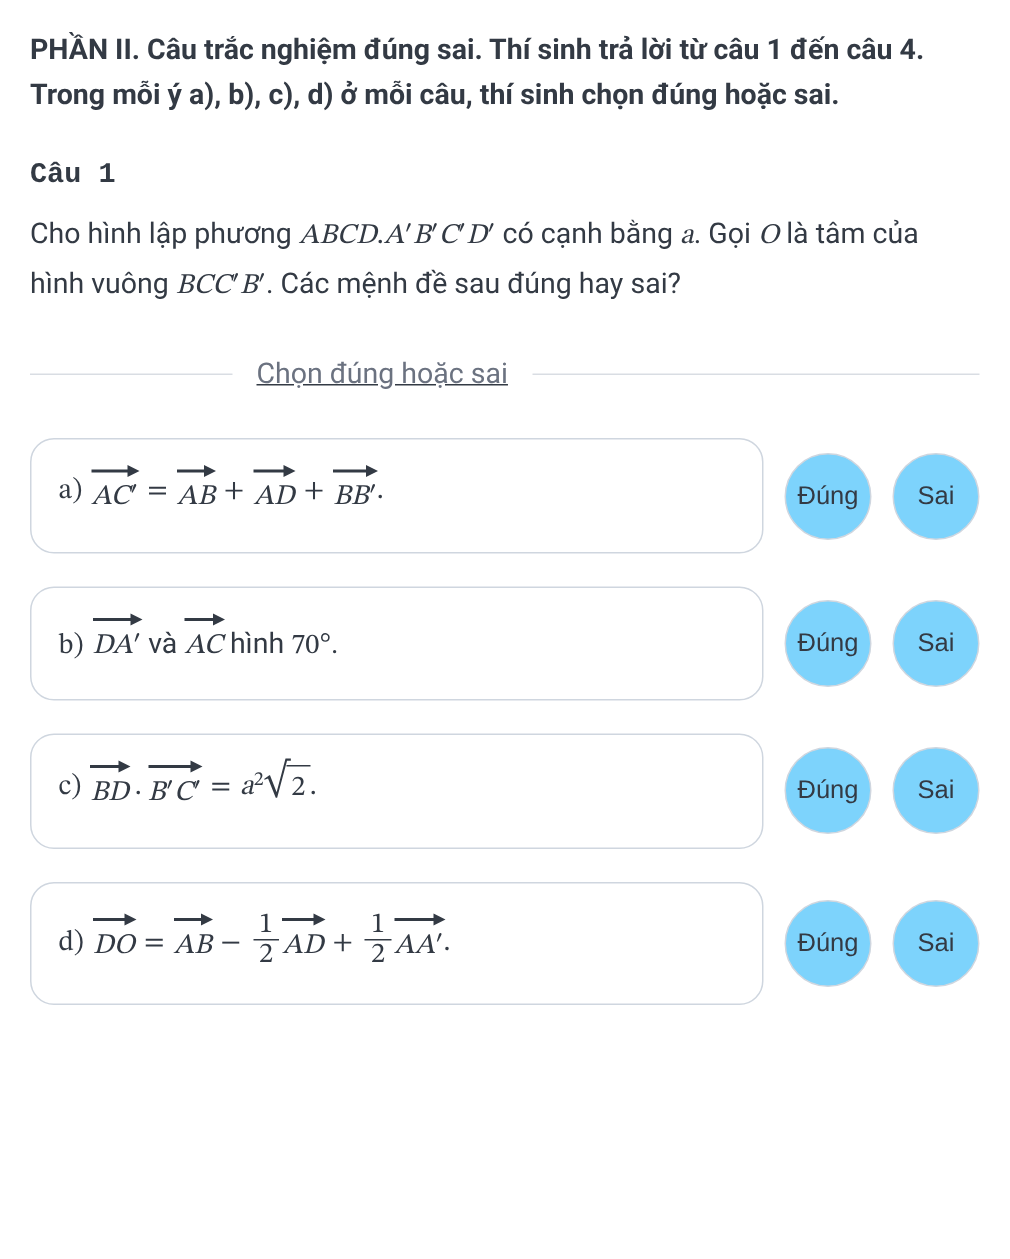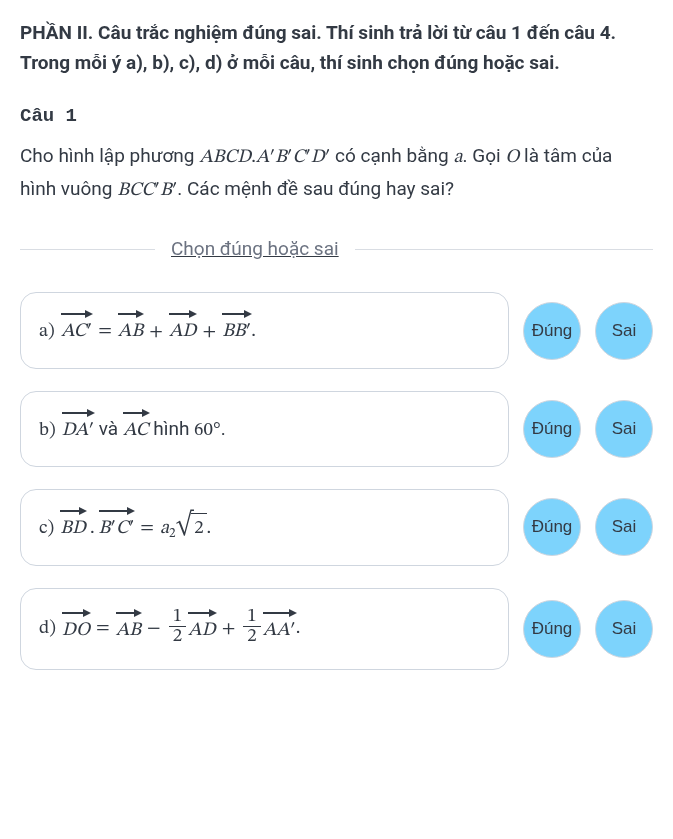--- a/index.html
+++ b/index.html
@@ -66,21 +66,21 @@
     background: #7dd3fc;
     display: flex;
     align-items: center;
     justify-content: center;
     font-size: 17px;
     color: #333a44;
     cursor: pointer;
     flex: 0 0 auto;
   }
   
-  .math { font-family: "Cambria Math", "STIX Two Math", "Times New Roman", serif; font-style: italic; display: inline-flex; align-items: flex-end; }
+  .math { font-family: "Cambria Math", "STIX Two Math", "Times New Roman", serif; font-style: italic; display: inline-flex; }
   .up { font-style: normal; }
   .vec {
     position: relative;
     display: inline-block;
     padding-top: 4px;
   }
   .vec::before {
     content: "";
     position: absolute;
     left: 0;
@@ -171,21 +171,21 @@
 <div class="item-row">
   <div class="item-box">
     <span class="content">
       <span class="math">
           <span class="label-letter">b)</span>
         </span><span class="math">
           <span class="vec">DA<span class="prime">′</span></span>
         </span><span> và </span><span class="math">
           <span class="vec">AC</span>
         </span><span> hình </span><span class="math">
-          <span class="up">60</span>
+          <span class="up">70</span>
           <span class="deg">°</span>
         </span><span>.</span>
     </span>
   </div>
   <button class="btn-round">Đúng</button>
   <button class="btn-round">Sai</button>
 </div>
 
 <div class="item-row">
   <div class="item-box">

